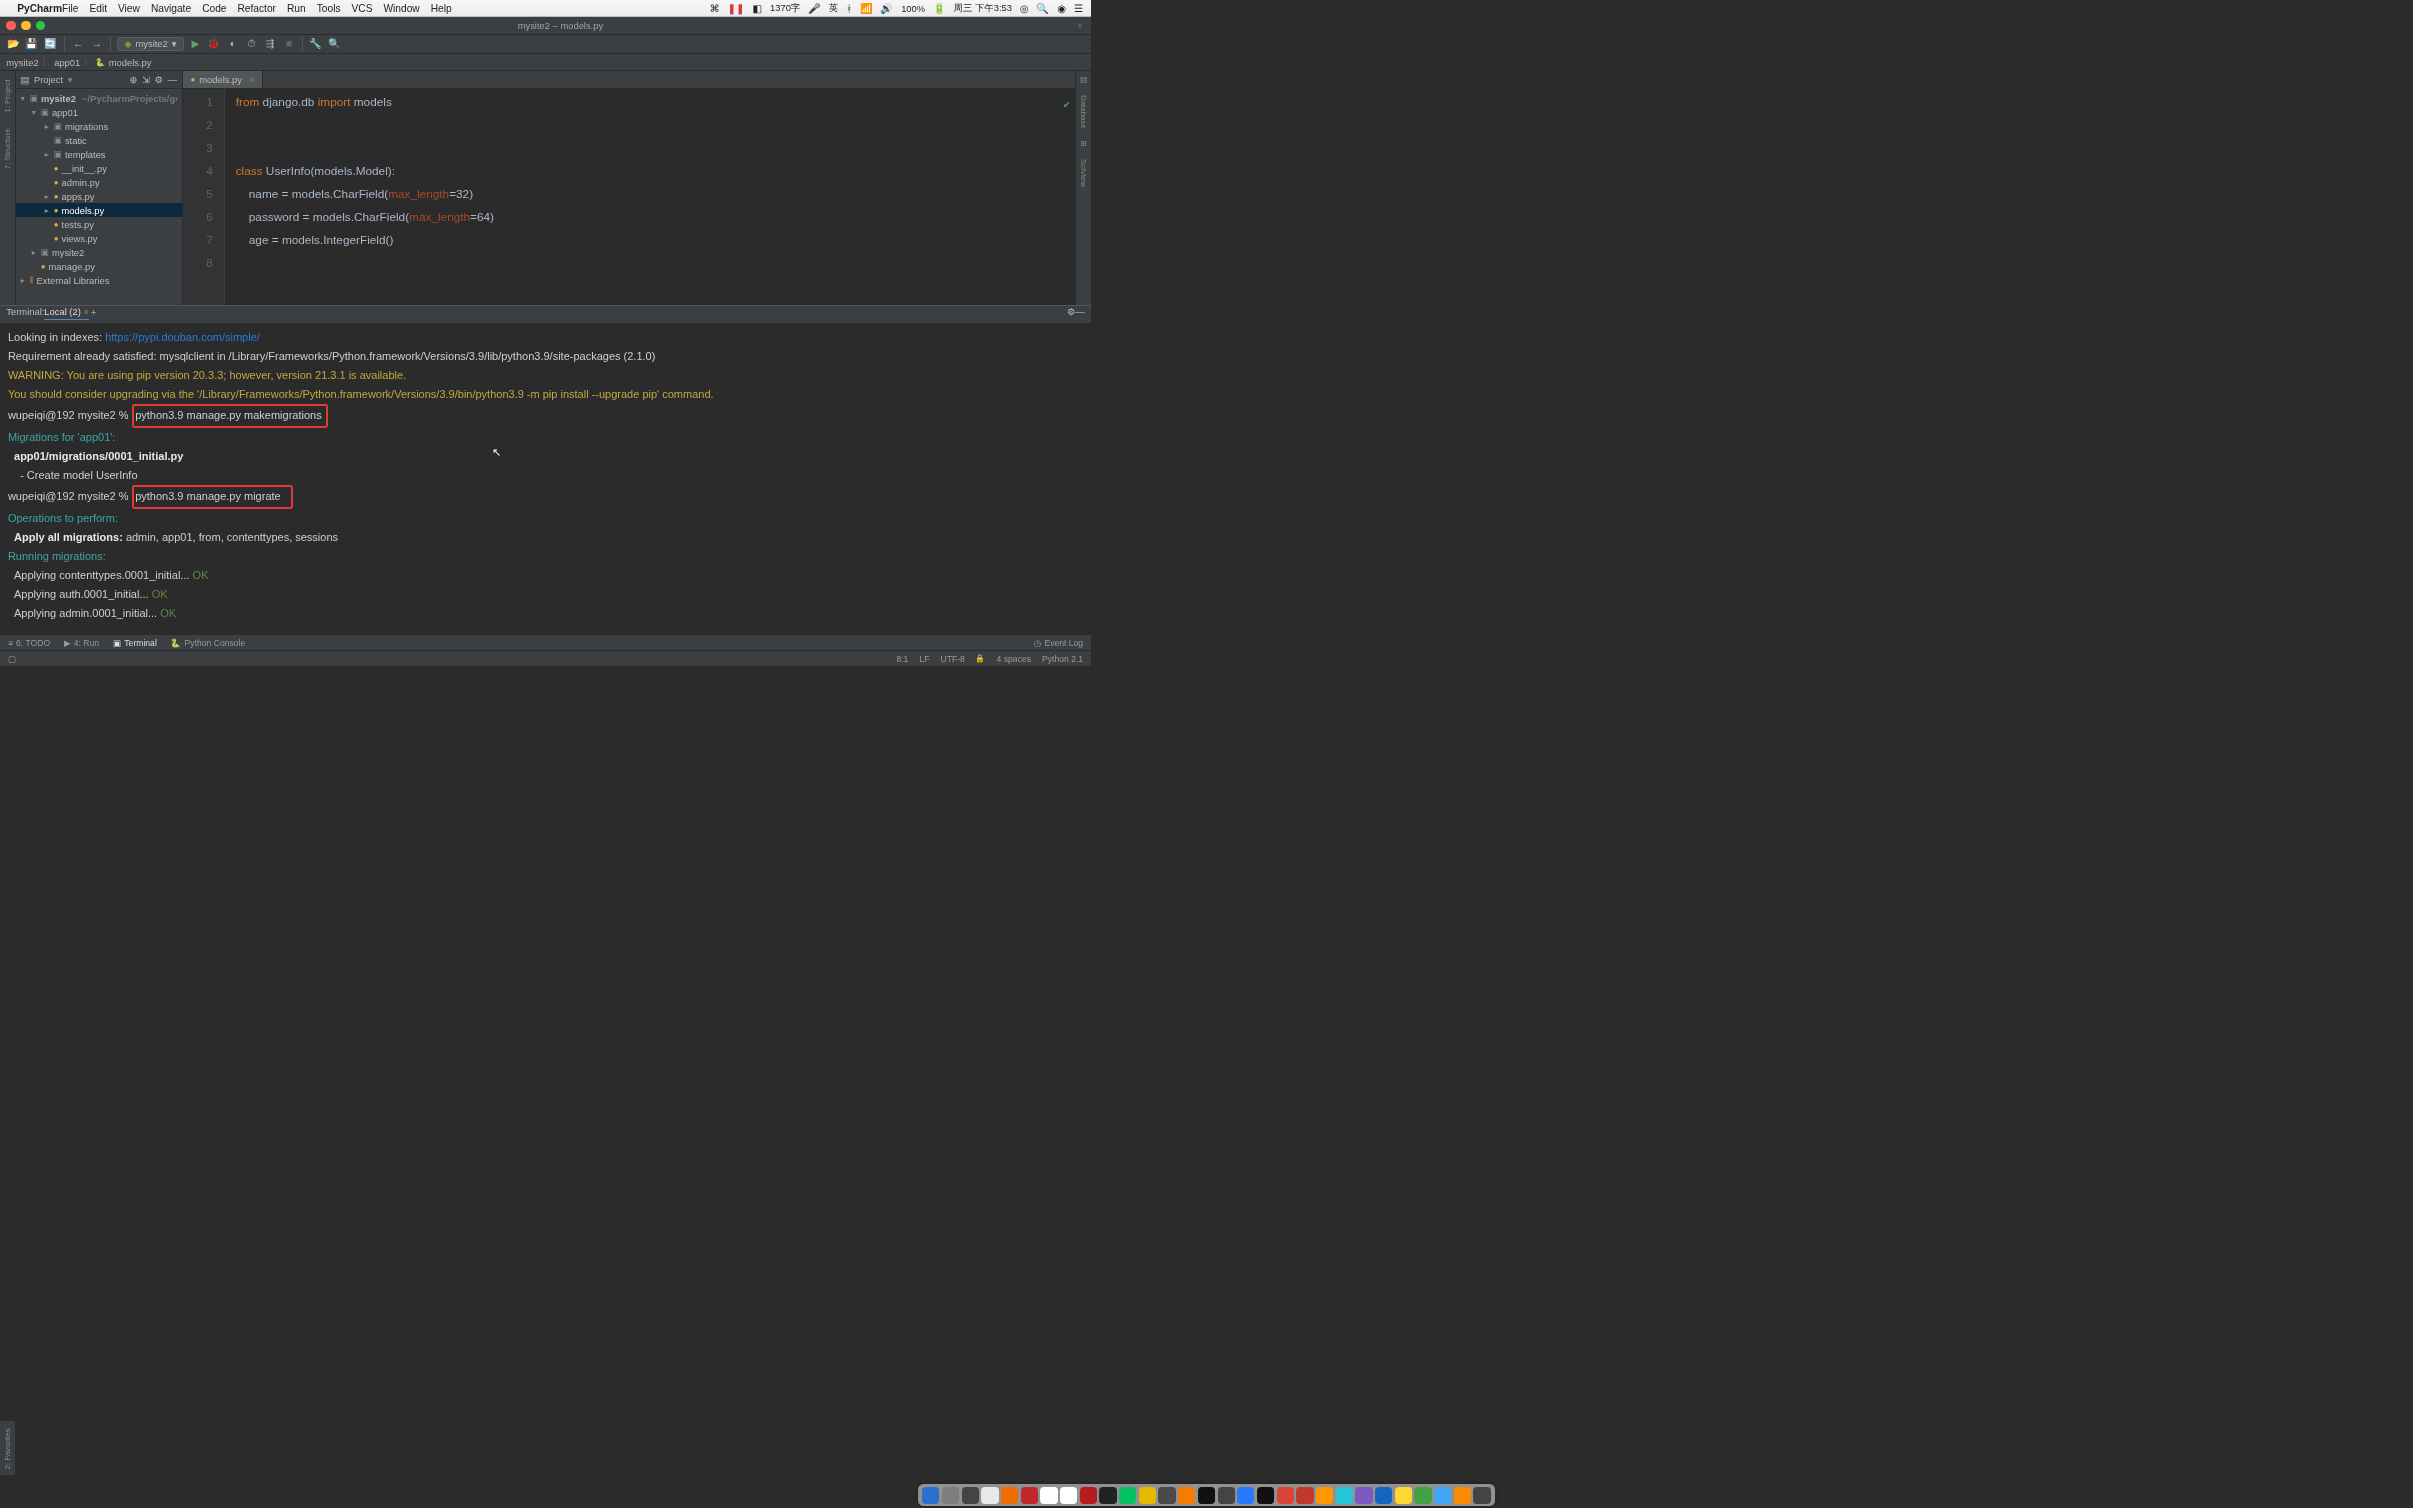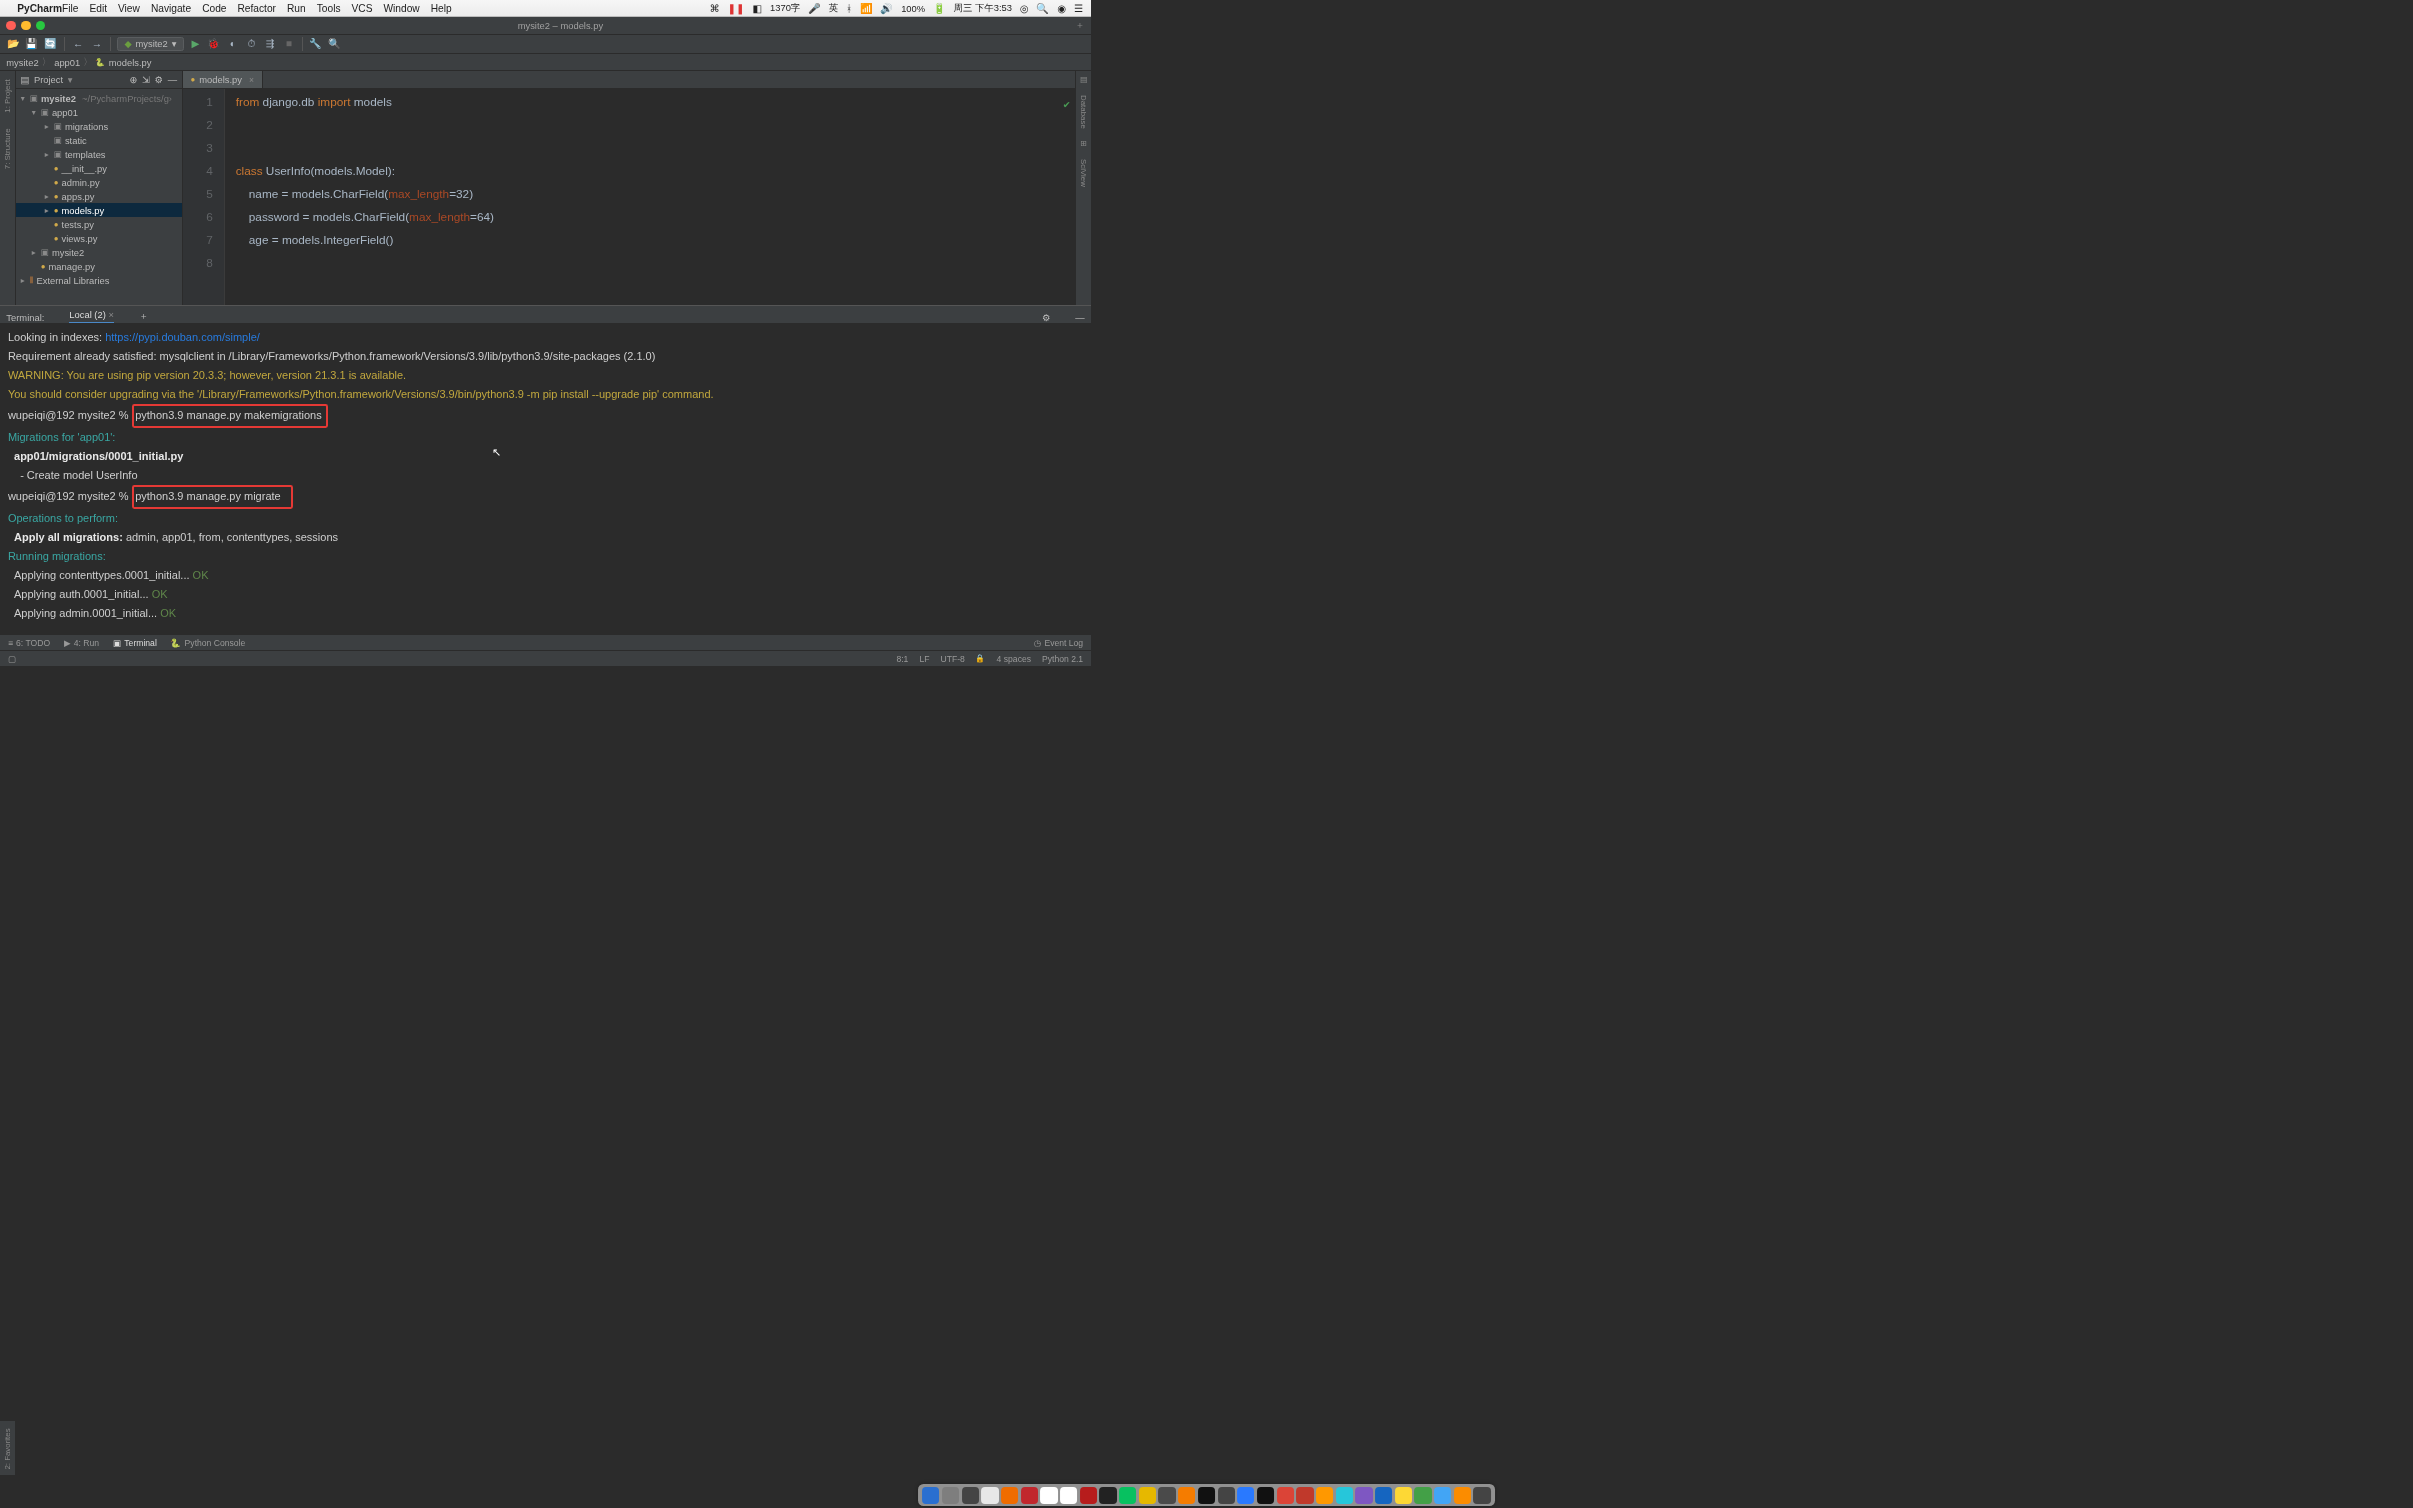--- a/index.html
+++ b/index.html
@@ -43,36 +43,36 @@
 .project-panel { width: 167px; background: #3c3f41; border-right: 0.8px solid #2b2b2b; display: flex; flex-direction: column; }
 .panel-header { height: 18px; display: flex; align-items: center; padding: 0 4.7px; color: #bbb; font-size: 9.4px; gap: 4.7px; border-bottom: 0.8px solid #2b2b2b; }
 .panel-header .spacer { flex: 1; }
 .tree { flex: 1; overflow: hidden; font-size: 9.4px; padding-top: 1.6px; }
 .tree-row { display: flex; align-items: center; height: 14px; padding-left: 3.1px; gap: 3.1px; color: #bbb; cursor: default; }
 .tree-row.sel { background: #0d293e; color: #fff; }
 .tree-indent-1 { padding-left: 14px; } .tree-indent-2 { padding-left: 27px; }
 .arrow { width: 7.9px; color: #8a8a8a; font-size: 7.9px; display: inline-block; text-align: center; }
 .folder-icon { color: #8a8a8a; font-size: 8.6px; }
 .py-icon { color: #d0a94a; font-size: 7.9px; }
-.dim { color: #777; margin-left: 3.1px; }
+.dim { color: #777; margin-left: 3.1px; font-weight: bold; }
 
 
 .editor { flex: 1; display: flex; flex-direction: column; background: #2b2b2b; position: relative; }
 .editor-tabs { height: 18px; background: #3c3f41; display: flex; align-items: flex-end; border-bottom: 0.8px solid #2b2b2b; }
 .editor-tab { height: 17.3px; padding: 0 7.9px; display: flex; align-items: center; gap: 3.9px; font-size: 9.4px; color: #bbb; background: #515658; border-right: 0.8px solid #2b2b2b; }
 .editor-tab .close { color: #888; font-size: 8.6px; margin-left: 3.1px; }
 .code-area { flex: 1; display: flex; font-family: "Menlo","JetBrains Mono",monospace; font-size: 11.8px; line-height: 23px; position: relative; }
 .gutter { width: 42px; background: #313335; color: #606366; text-align: right; padding-right: 11px; padding-top: 1.6px; border-right: 0.8px solid #3b3b3b; }
 .code { flex: 1; padding-left: 11px; padding-top: 1.6px; white-space: pre; color: #a9b7c6; }
 .k-orange { color: #cc7832; } .k-param { color: #aa4926; }
 .check { position: absolute; top: 3.1px; right: 4.7px; color: #499c54; font-size: 9.4px; }
 
 
 .terminal-panel { background: #2b2b2b; border-top: 0.8px solid #555; }
-.term-header { height: 17.3px; background: #3c3f41; display: flex; align-items: flex-end; font-size: 9.4px; color: #bbb; padding: 0 6.3px; gap: 25px; border-bottom: 0.8px solid #2b2b2b; }
+.term-header { height: 17.3px; background: #3c3f41; display: flex; align-items: flex-start; font-size: 9.4px; color: #bbb; padding: 0 6.3px; gap: 0; border-bottom: 0.8px solid #2b2b2b; }
 .term-header .tab { padding-bottom: 1.6px; }
 .term-header .tab.active { border-bottom: 1.6px solid #4a88c7; color: #ddd; }
 .term-header .spacer { flex: 1; }
 .term-body { padding: 4.7px 7.9px; font-family: "Menlo",monospace; font-size: 11px; line-height: 19px; color: #cfcfcf; height: 310px; overflow: hidden; }
 .t-link { color: #287bde; }
 .t-warn { color: #c2a83e; }
 .t-cyan { color: #3aa7a3; }
 .t-green { color: #5f864a; }
 .redbox { border: 2px solid #e53935; border-radius: 2.4px; padding: 0 1.6px 0.8px 1.6px; display: inline-block; }
 

